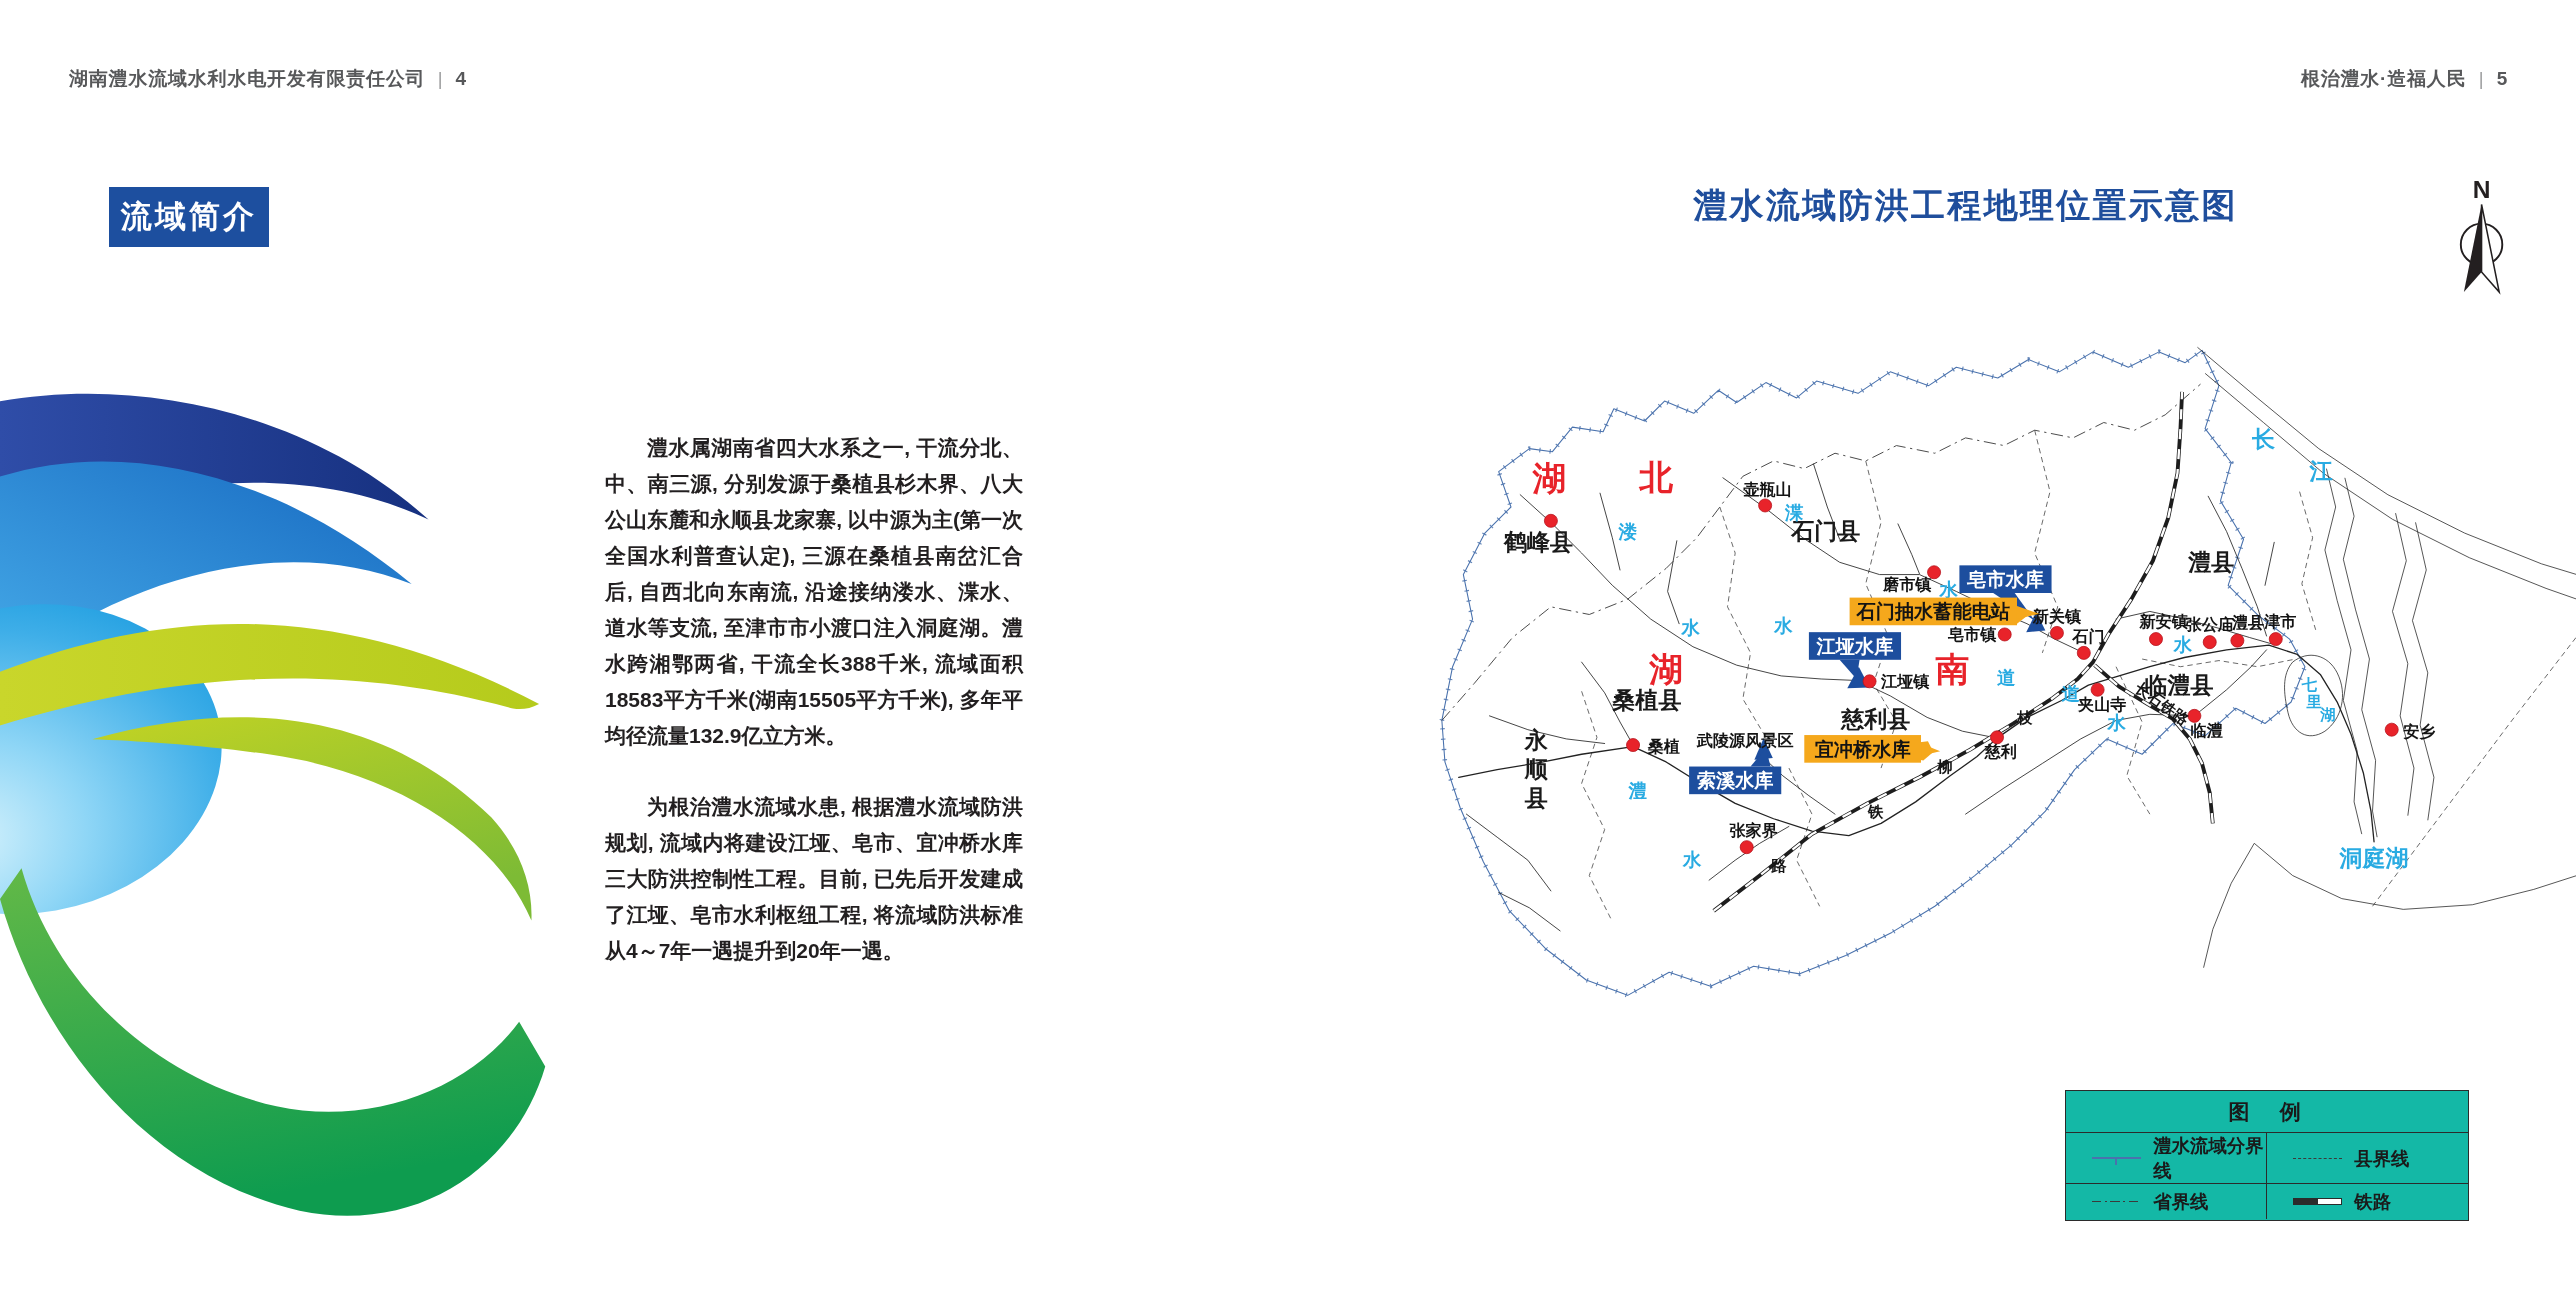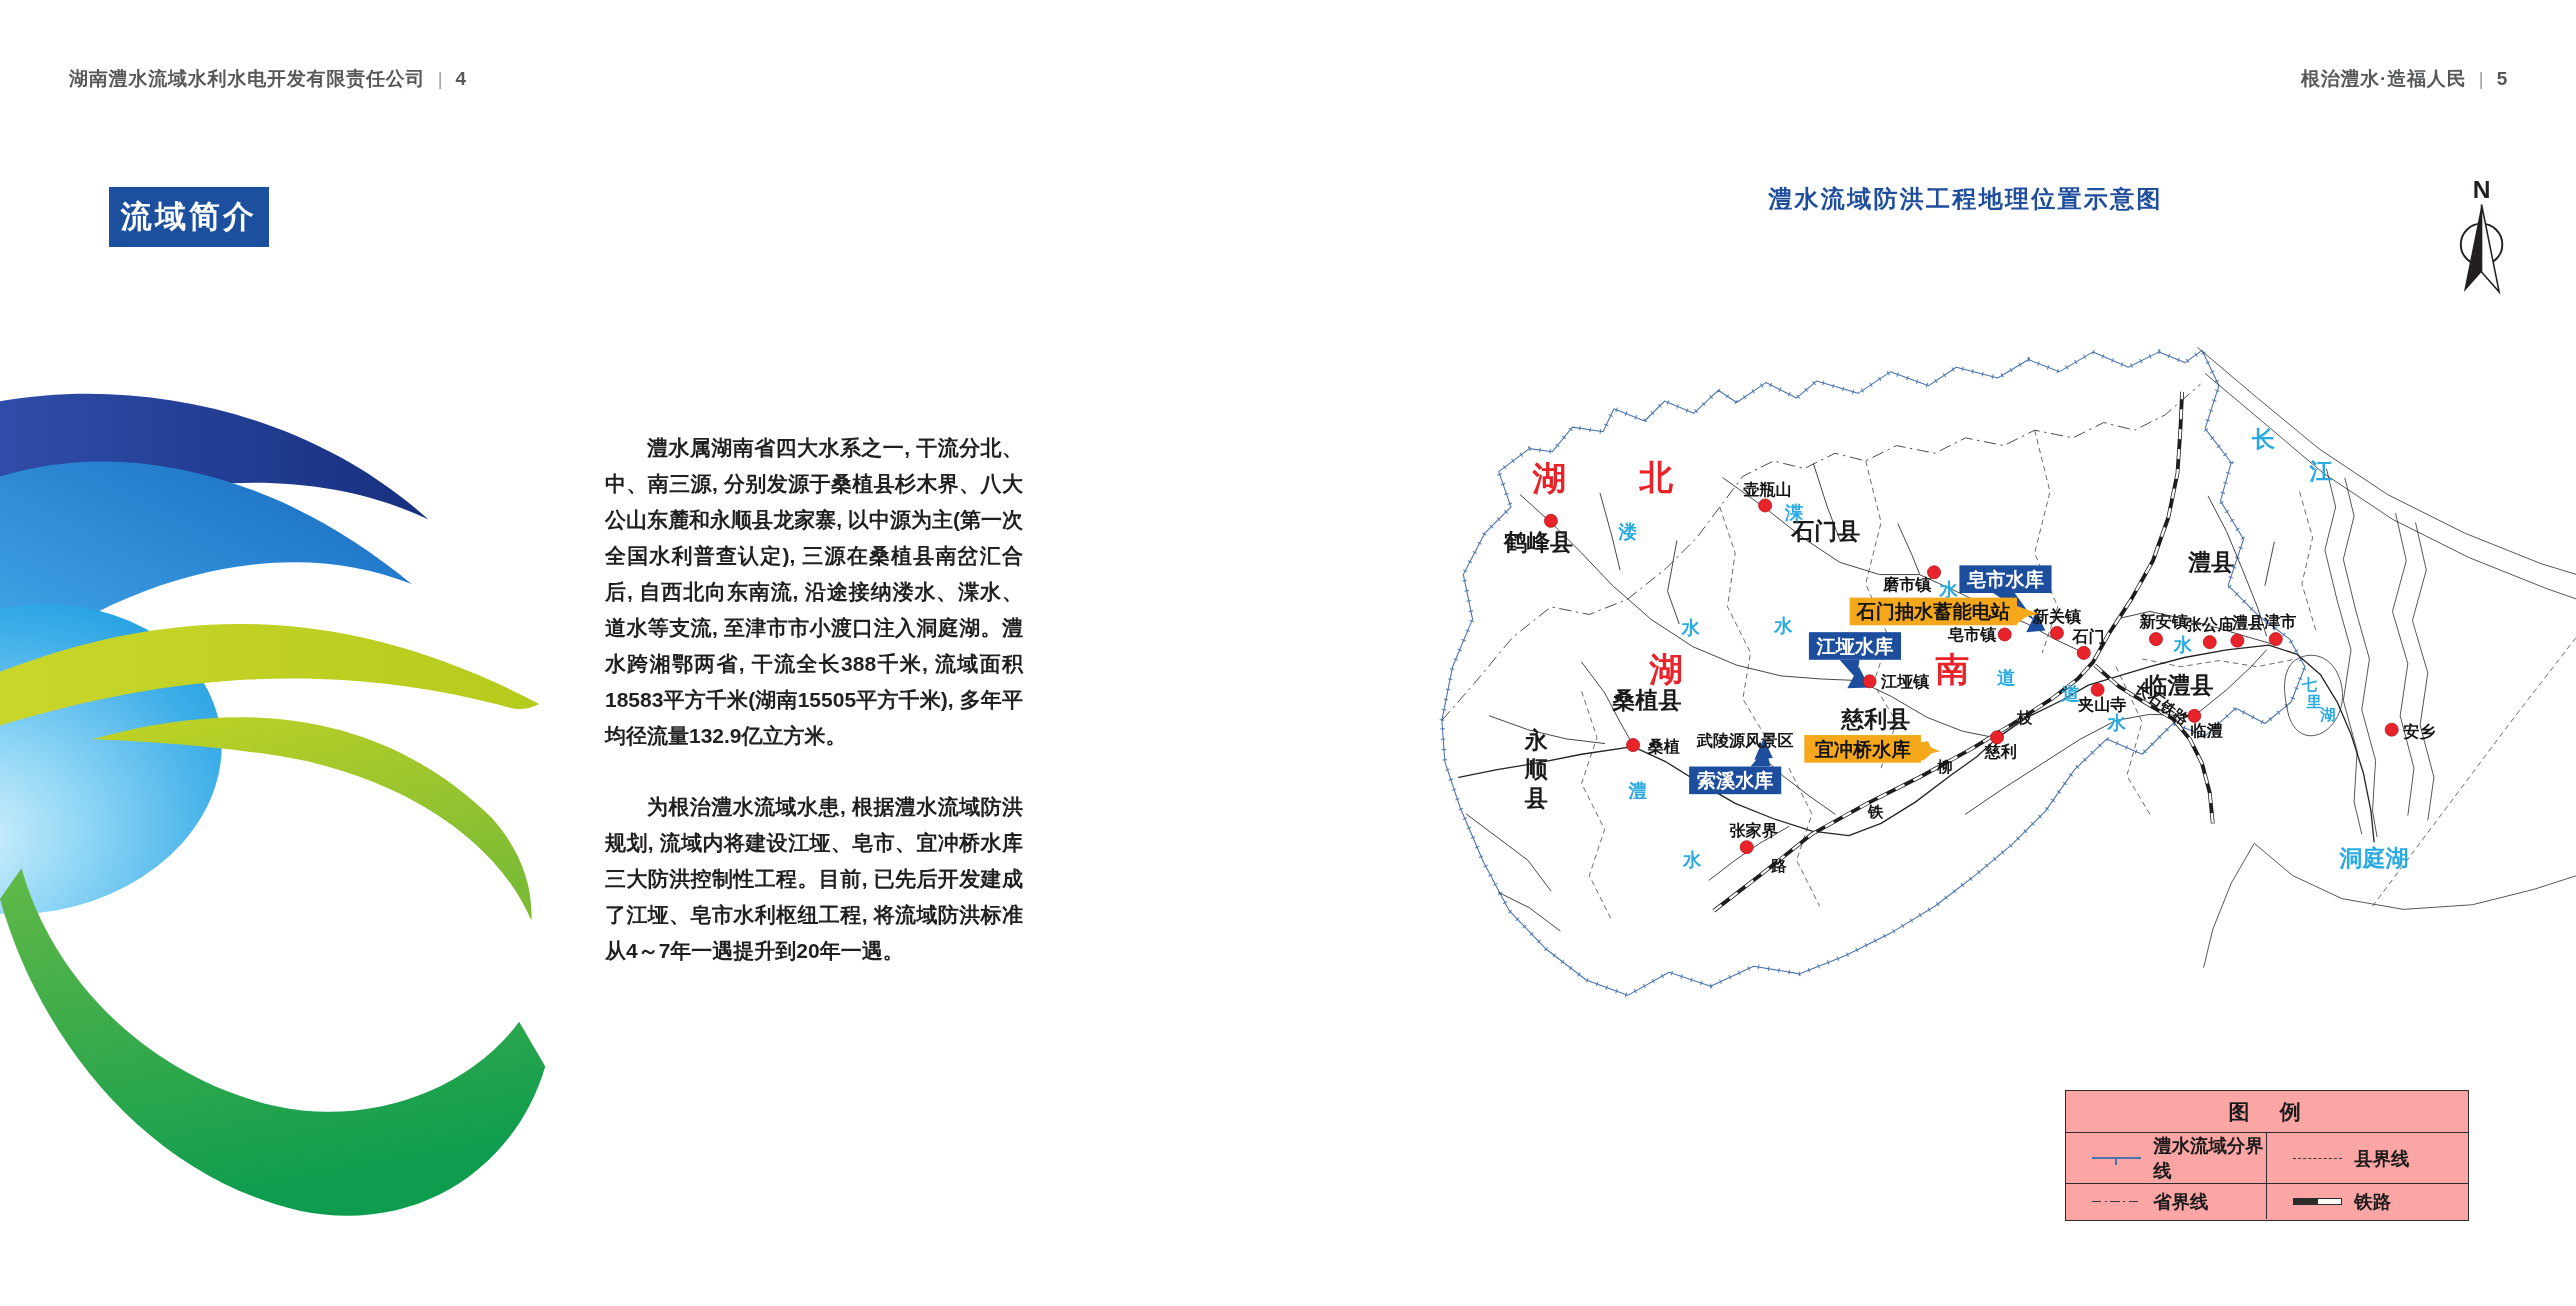--- a/index.html
+++ b/index.html
@@ -16,21 +16,21 @@
   
   .sec-title{position:absolute;left:81px;top:187px;width:160px;height:60px;
     background:#1d4f9f;color:#fff;text-align:center;line-height:60px;
     font-size:31px;font-weight:700;letter-spacing:3.1px;margin-left:28px;}
   .body-text{position:absolute;left:605px;top:430px;width:430px;
     font-size:21px;line-height:36px;font-weight:600;color:#221f20;
     text-align:justify;}
   .body-text p{margin:0 12px 35px 0;text-indent:2em;}
   
   .map-title{position:absolute;left:1620px;top:183px;width:691px;text-align:center;
-    font-size:24px;font-weight:700;color:#1f4e9c;letter-spacing:2.3px;}
+    font-size:34px;font-weight:700;color:#1f4e9c;letter-spacing:2.3px;}
   
   svg text{font-family:"Liberation Sans","DejaVu Sans",sans-serif;}
   .t-prov{fill:#e8232a;font-size:44px;font-weight:700;}
   .t-county{fill:#1a1a1a;font-size:30px;font-weight:700;}
   .t-town{fill:#141414;font-size:21px;font-weight:700;}
   .t-river{fill:#29abe2;font-size:24px;font-weight:700;}
   .t-river-lg{fill:#29abe2;font-size:30px;font-weight:700;}
   .t-lake{fill:#29abe2;font-size:20px;font-weight:700;}
   .t-landmark{fill:#141414;font-size:21px;font-weight:700;}
   .t-rail{fill:#141414;font-size:20px;font-weight:700;}
@@ -41,21 +41,21 @@
   .river-main{fill:none;stroke:#232323;stroke-width:1.7;stroke-linejoin:round;stroke-linecap:round;}
   .countyline{fill:none;stroke:#3c3c3c;stroke-width:1;stroke-dasharray:7 5;}
   .provline{fill:none;stroke:#3c3c3c;stroke-width:1.2;stroke-dasharray:16 6 3 6;}
   .basin-line{fill:none;stroke:#4a72ad;stroke-width:1.4;stroke-linejoin:round;}
   .basin-hatch{fill:none;stroke:#4a72ad;stroke-width:6;stroke-dasharray:1.5 12;opacity:.85;}
   .rail-base{fill:none;stroke:#1d1d1d;stroke-width:5;stroke-linejoin:round;}
   .rail-dash{fill:none;stroke:#ffffff;stroke-width:3;stroke-dasharray:13 13;}
   .waterline{fill:none;stroke:#232323;stroke-width:1;stroke-linejoin:round;}
   
   .legend{position:absolute;left:2065px;top:1090px;width:404px;height:131px;
-    border:1.5px solid #2b2b2b;background:#fca5a5;box-sizing:border-box;}
+    border:1.5px solid #2b2b2b;background:#14b8a6;box-sizing:border-box;}
   .legend-title{height:41px;border-bottom:1.5px solid #2b2b2b;display:flex;
     align-items:center;justify-content:center;font-size:21px;font-weight:700;
     color:#1a1a1a;letter-spacing:4.6px;}
   .legend-grid{display:grid;grid-template-columns:1fr 1fr;grid-template-rows:1fr 1fr;
     height:86px;}
   .legend-cell{display:flex;align-items:center;padding-left:26px;gap:12.3px;
     font-size:18.4px;font-weight:700;color:#1a1a1a;box-sizing:border-box;}
   .legend-cell.br{border-right:1.5px solid #2b2b2b;}
   .legend-cell.bb{border-bottom:1.5px solid #2b2b2b;}
   .sym{width:49px;flex:0 0 auto;position:relative;}

